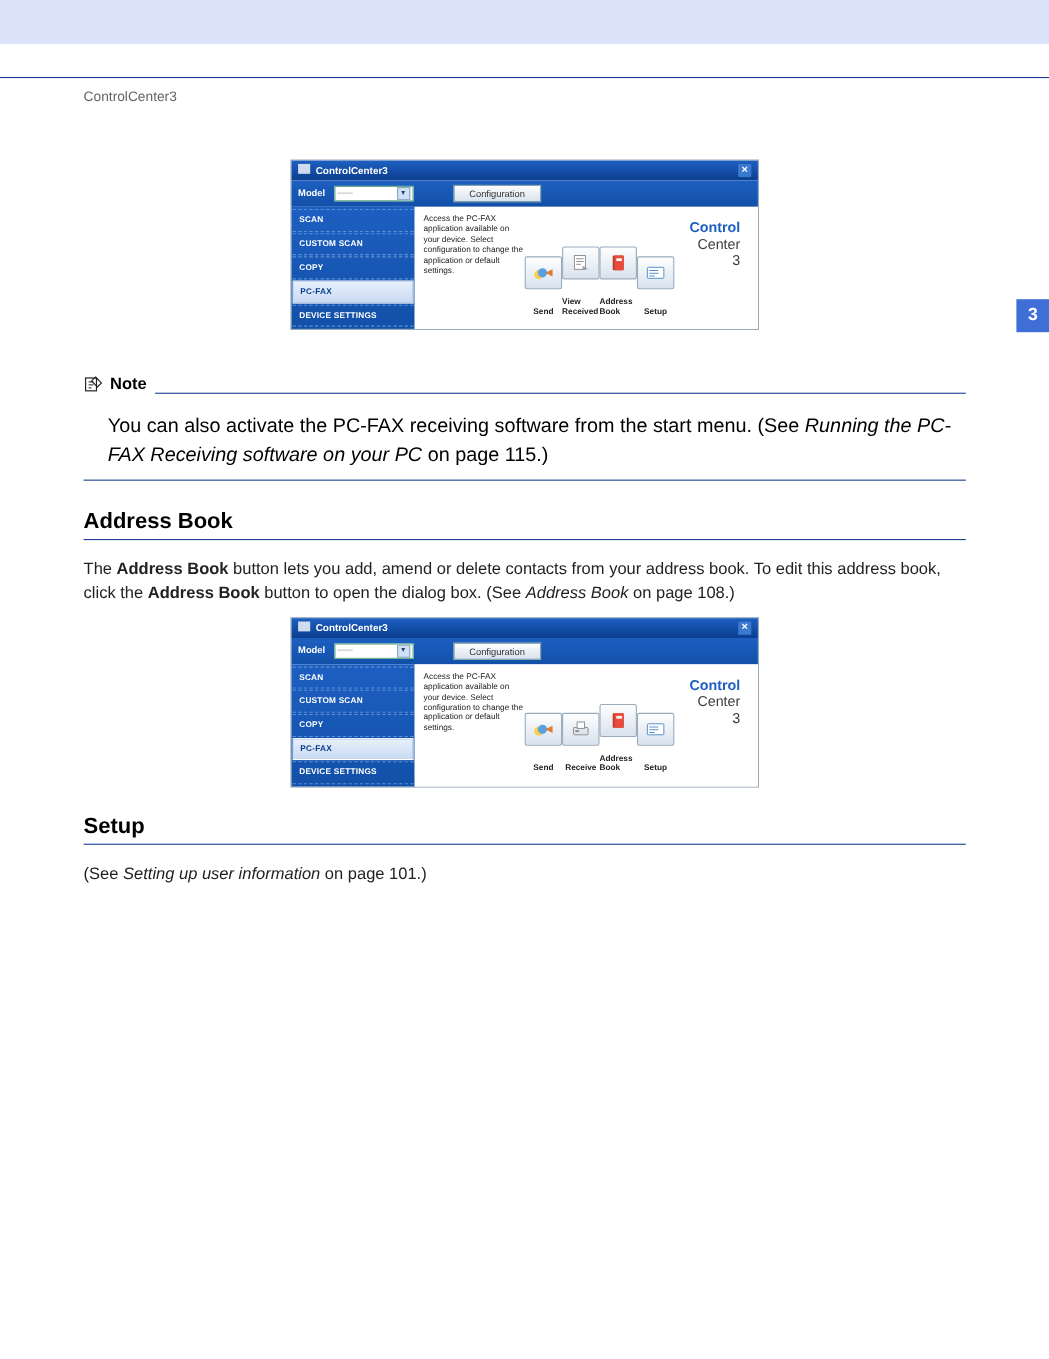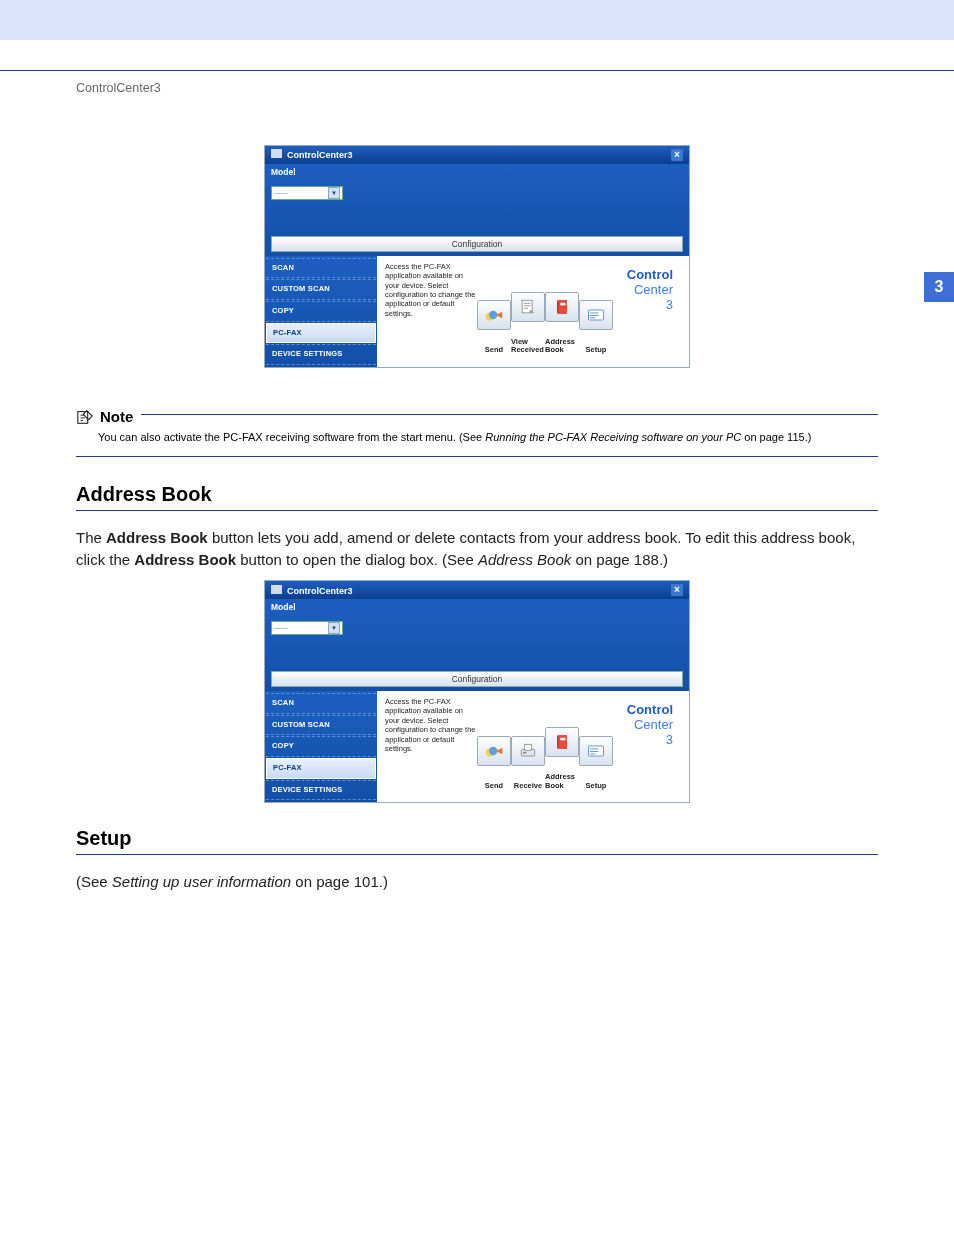--- a/index.html
+++ b/index.html
@@ -10,53 +10,53 @@
     position: relative;
   }
   .topband { background: #dbe3fb; height: 40px; }
   .toprule { border-top: 1px solid #1a3d8f; margin: 30px 0 0 0; }
   .page { padding: 0 76px 0 76px; }
   .header-small { color: #666; font-size: 12.5px; padding: 10px 0 40px 0; }
   .para { font-size: 15px; line-height: 1.45; color:#222; margin-bottom: 6px;}
   .para b { font-weight: bold; }
   .para i { font-style: italic; }
   .note-wrap { margin-top: 12px; margin-bottom: 26px;}
-  .note-head-row { display:flex; align-items:flex-start;margin-top:40px; }
+  .note-head-row { display:flex; align-items:flex-end;margin-top:40px; }
   .note-title { font-weight: bold; font-size:15px; display:flex; align-items:center; gap:6px; padding-right:8px;}
   .note-line-right { flex:1; border-bottom:1px solid #1a3d8f; height:1px; margin-top:6px;}
-  .note-body { padding: 4px 0 6px 22px; font-size:11px; line-height:1.45; }
+  .note-body { padding: 4px 0 6px 22px; font-size:18px; line-height:1.45;margin-top:12px; }
   .note-bottom-line { border-bottom:1px solid #1a3d8f; height:1px; margin-top:4px;}
   .section-h { font-size:20px; font-weight:bold; margin-top:24px; padding-bottom:4px; border-bottom:1px solid #1a3d8f; margin-bottom:16px;}
   .chapter-tab { position:absolute; right:0; top:272px; width:30px; height:30px; background:#3f6fd6; color:#fff; font-size:16px; font-weight:bold; display:flex; align-items:center; justify-content:center;}
   .pagenum-tab { position:absolute; right:0; top:1155px; width:30px; height:18px; background:#3f6fd6; }
   .pagenum { position:absolute; right:76px; top:1155px; font-size:12px; font-weight:bold; color:#333;}
   
   .cc-window { width:426px; margin: 10px auto 14px auto; border:1px solid #9ab; font-size:8px; line-height:1.15; background:#fff;}
   .cc-titlebar { background: linear-gradient(#1d5fc1,#0b3e8e); color:#fff; display:flex; align-items:center; justify-content:space-between; padding:3px 6px; font-size:9px; font-weight:bold;}
   .cc-titlebar .win-icon { width:11px; height:9px; background:#fff; display:inline-block; margin-right:5px; opacity:.8;}
   .cc-close { background:#3b78d0; width:12px; height:12px; display:flex; align-items:center; justify-content:center; color:#fff; font-size:10px; line-height:1; border-radius:1px;}
-  .cc-toolbar { background:linear-gradient(#1d5fc1,#1250a8); display:flex; padding:4px 6px; gap:8px;flex-direction:column;}
+  .cc-toolbar { background:linear-gradient(#1d5fc1,#1250a8); display:flex; align-items:center; padding:4px 6px; gap:8px;}
   .cc-toolbar label { color:#fff; font-size:8.5px; font-weight:bold;}
   .cc-select { background:#fff; border:1px solid #6a8; width:72px; height:14px; display:flex; align-items:center; justify-content:space-between; padding:0 2px; color:#888; font-size:7px;}
   .cc-select .chev { width:12px; height:12px; background:#cfe0f7; display:flex; align-items:center; justify-content:center; color:#246; font-size:7px; border:1px solid #8ab;}
   .cc-config-btn { background:linear-gradient(#fefefe,#d8e2ee); border:1px solid #8aa; color:#333; font-size:8.5px; padding:2px 14px;}
   .cc-body { display:flex; }
   .cc-sidebar { width:112px; background:linear-gradient(#1d5fc1,#1250a8); padding:1px; }
   .cc-side-item { color:#fff; border-bottom:1px dashed #5b8fd8; border-top:1px dashed #5b8fd8; padding:5px 6px; font-size:7.5px; font-weight:bold; letter-spacing:.2px; margin:1px 0;}
   .cc-side-item.active { background:linear-gradient(#e8f0fb,#c8daf2); color:#0b3e8e; border:1px solid #fff; }
   .cc-main { flex:1; background:#fff; padding:6px 8px 4px 8px; display:flex; flex-direction:row;}
   .cc-desc { font-size:7.5px; color:#222; line-height:1.25; margin-bottom:8px;}
   .cc-btnrow { display:flex; justify-content:space-around; align-items:flex-end; margin-bottom:8px;}
   .cc-btncol { display:flex; flex-direction:column; align-items:center; gap:16px;}
   .cc-bigbtn { width:34px; height:30px; background:linear-gradient(#fefefe,#d8e2ee); border:1px solid #9ab; border-radius:2px; display:flex; align-items:center; justify-content:center;}
   .cc-bigbtn svg { width:20px; height:18px; }
   .cc-btnlabel { font-size:7.5px; color:#222; font-weight:bold;}
   .cc-brand { text-align:right; padding:6px 8px 8px 0; }
   .cc-brand .bold { color:#1d5fc1; font-weight:bold; font-size:13px;}
-  .cc-brand .light { color:#3b82f6; font-size:13px;padding-left:21px; }
+  .cc-brand .light { color:#404040; font-size:13px;padding-left:21px; }
   .note-icon-svg { width:18px; height:18px; }
 </style>
 </head>
 <body>
 
 <div class="topband"></div>
 <div class="toprule"></div>
 <div class="chapter-tab">3</div>
 <div class="pagenum-tab"></div>
 <div class="pagenum">79</div>
@@ -152,21 +152,21 @@
       <div class="note-line-right"></div>
     </div>
     <div class="note-body">
       <span>You can also activate the PC-FAX receiving software from the start menu. (See </span><i>Running the PC-FAX Receiving software on your PC</i><span> on page 115.)</span>
     </div>
     <div class="note-bottom-line"></div>
   </div>
 
   <h2 class="section-h">Address Book</h2>
   <p class="para">
-    <span>The </span><b>Address Book</b><span> button lets you add, amend or delete contacts from your address book. To edit this address book, click the </span><b>Address Book</b><span> button to open the dialog box. (See </span><i>Address Book</i><span> on page 188.)</span>
+    <span>The </span><b>Address Book</b><span> button lets you add, amend or delete contacts from your address book. To edit this address book, click the </span><b>Address Book</b><span> button to open the dialog box. (See </span><i>Address Book</i><span> on page 108.)</span>
   </p>
 
   <div class="cc-window">
     <div class="cc-titlebar">
       <span><span class="win-icon"></span><span>ControlCenter3</span></span>
       <span class="cc-close">×</span>
     </div>
     <div class="cc-toolbar">
       <label>Model</label>
       <div class="cc-select">

